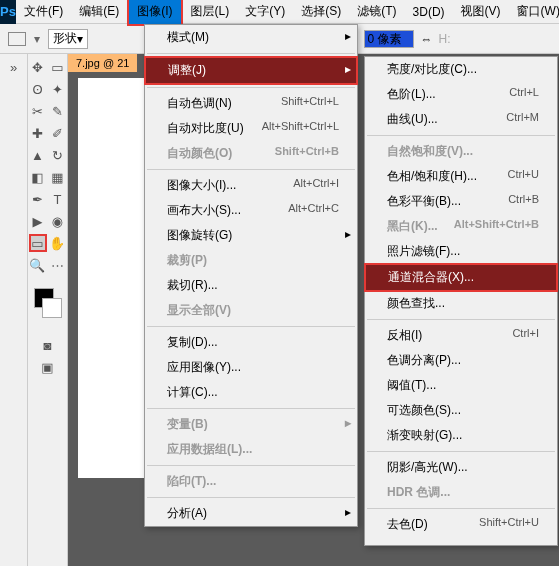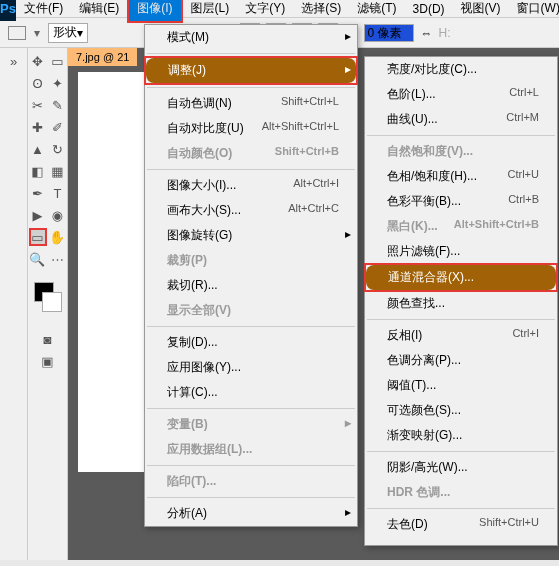--- a/index.html
+++ b/index.html
@@ -1,21 +1,21 @@
 <!DOCTYPE html>
 <html><head>
 <meta charset="utf-8">
 <style>
   * { margin: 0; padding: 0; box-sizing: border-box; font-family: "Microsoft YaHei", sans-serif; font-size: 12px; }
   body { background: #e8e8e8; width: 559px; height: 566px; overflow: hidden; position: relative; }
   
-  .topbar { background: #f0f0f0; height: 18px; display: flex; align-items: center; border-bottom: 1px solid #ccc; }
+  .topbar { background: #f0f0f0; height: 24px; display: flex; align-items: center; border-bottom: 1px solid #ccc; }
   .topbar-app { width: 36px; height: 24px; background: #001e36; color: #31a8ff; display: flex; align-items: center; justify-content: center; font-weight: bold; font-size: 13px; }
   .menu-item { padding: 4px 8px; cursor: default; white-space: nowrap; }
-  .menu-item.open { background: #0078d7; color: #e5e5e5; }
+  .menu-item.open { background: #0078d7; color: #000000; }
   .menu-highlight-box { border: 2px solid #e53935; }
   
   .optionsbar { background: #f0f0f0; height: 30px; display: flex; align-items: center; padding: 0 8px; gap: 6px; border-bottom: 1px solid #ccc; }
   .ob-rect { width: 18px; height: 14px; border: 1px solid #888; display: inline-block; }
   .ob-dd { width: 10px; text-align: center; color: #666; }
   .ob-select { border: 1px solid #aaa; background: #fff; height: 20px; padding: 0 4px; display: flex; align-items: center; }
   .ob-btn { width: 20px; height: 20px; border: 1px solid #aaa; background: #eee; display: flex; align-items: center; justify-content: center; }
   .ob-label { color: #333; }
   .ob-label.disabled { color: #aaa; }
   .ob-input { width: 50px; height: 18px; border: 1px solid #aaa; background: #1d4ed8; padding: 0 2px; }
@@ -34,21 +34,21 @@
   .canvas-white { position: absolute; left: 10px; top: 24px; width: 90px; height: 400px; background: #fff; }
   
   .watermark { position: absolute; left: 170px; top: 250px; font-size: 28px; color: rgba(200,200,200,0.5); transform: rotate(-5deg); pointer-events: none; font-weight: bold; letter-spacing: 2px; }
   .watermark2 { position: absolute; left: 200px; top: 290px; font-size: 14px; color: rgba(200,200,200,0.4); pointer-events: none; }
   
   .dropdown { position: absolute; background: #f0f0f0; border: 1px solid #999; box-shadow: 2px 2px 6px rgba(0,0,0,0.3); }
   .dd1 { left: 144px; top: 24px; width: 214px; }
   .dd2 { left: 364px; top: 56px; width: 194px; }
   .dd-item { display: flex; justify-content: space-between; padding: 4px 18px 4px 22px; cursor: default; white-space: nowrap; }
   .dd-item.disabled { color: #9b9b9b; font-weight: bold; }
-  .dd-item.sel { background: #a16207; color: #fff; border-radius: 8px; }
+  .dd-item.sel { background: #7f1d1d; color: #fff; }
   .dd-item .arrow { position: absolute; right: 6px; }
   .dd-sep { height: 1px; background: #ccc; margin: 3px 2px; }
   .dd-highlight-box { border: 2px solid #e53935; margin: -1px; }
   .shortcut { color: #555; font-size: 11px; }
   .dd-item.disabled .shortcut { color: #9b9b9b; }
 </style>
 </head>
 <body>
 
 <div class="topbar">

